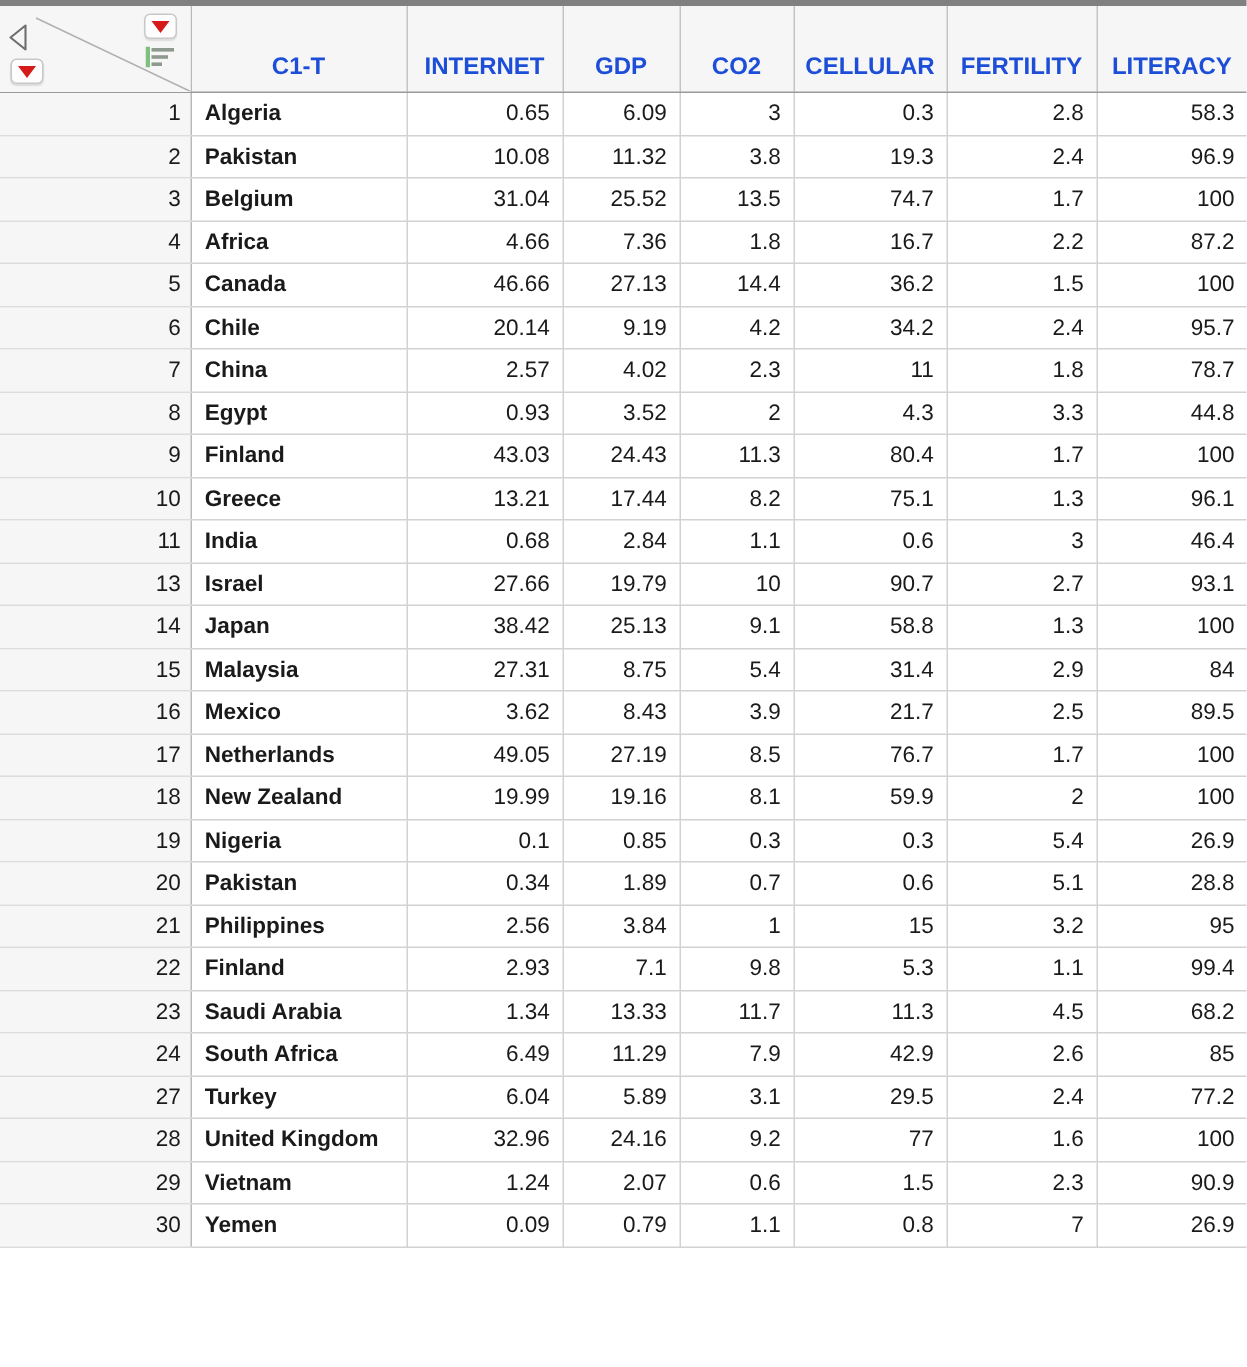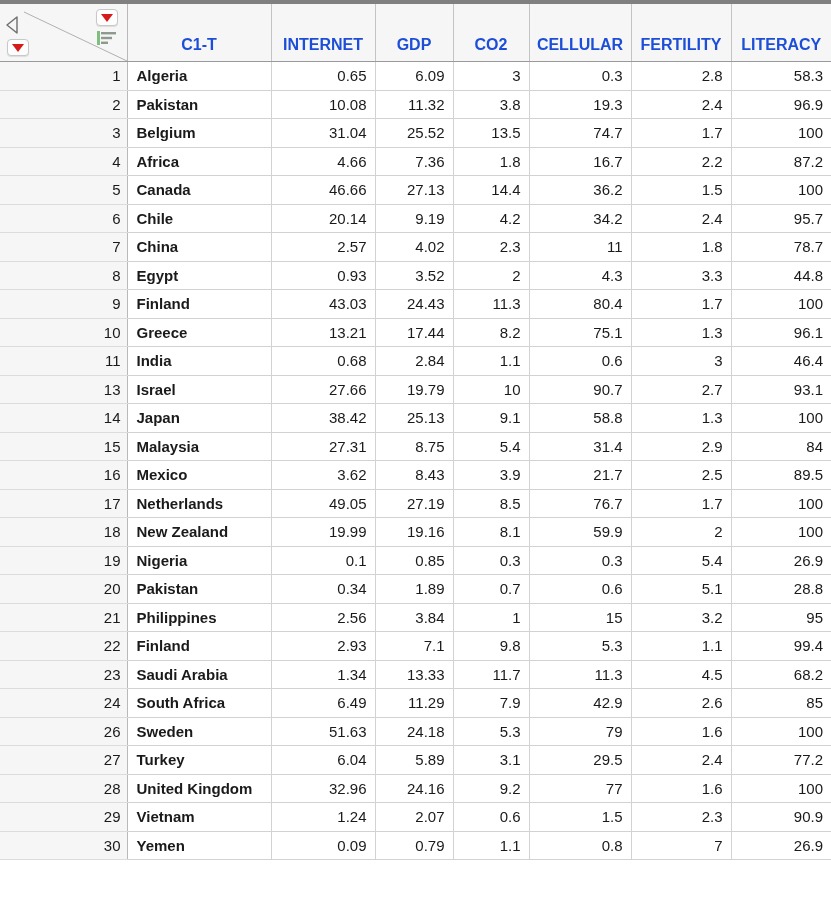--- a/index.html
+++ b/index.html
@@ -469,30 +469,20 @@
             <td class="rownum">24</td>
             <td class="name">South Africa</td>
             <td class="num">6.49</td>
             <td class="num">11.29</td>
             <td class="num">7.9</td>
             <td class="num">42.9</td>
             <td class="num">2.6</td>
             <td class="num last">85</td>
           </tr>
           <tr>
-            <td class="rownum">26</td>
-            <td class="name">Sweden</td>
-            <td class="num">51.63</td>
-            <td class="num">24.18</td>
-            <td class="num">5.3</td>
-            <td class="num">79</td>
-            <td class="num">1.6</td>
-            <td class="num last">100</td>
-          </tr>
-          <tr>
             <td class="rownum">27</td>
             <td class="name">Turkey</td>
             <td class="num">6.04</td>
             <td class="num">5.89</td>
             <td class="num">3.1</td>
             <td class="num">29.5</td>
             <td class="num">2.4</td>
             <td class="num last">77.2</td>
           </tr>
           <tr>

